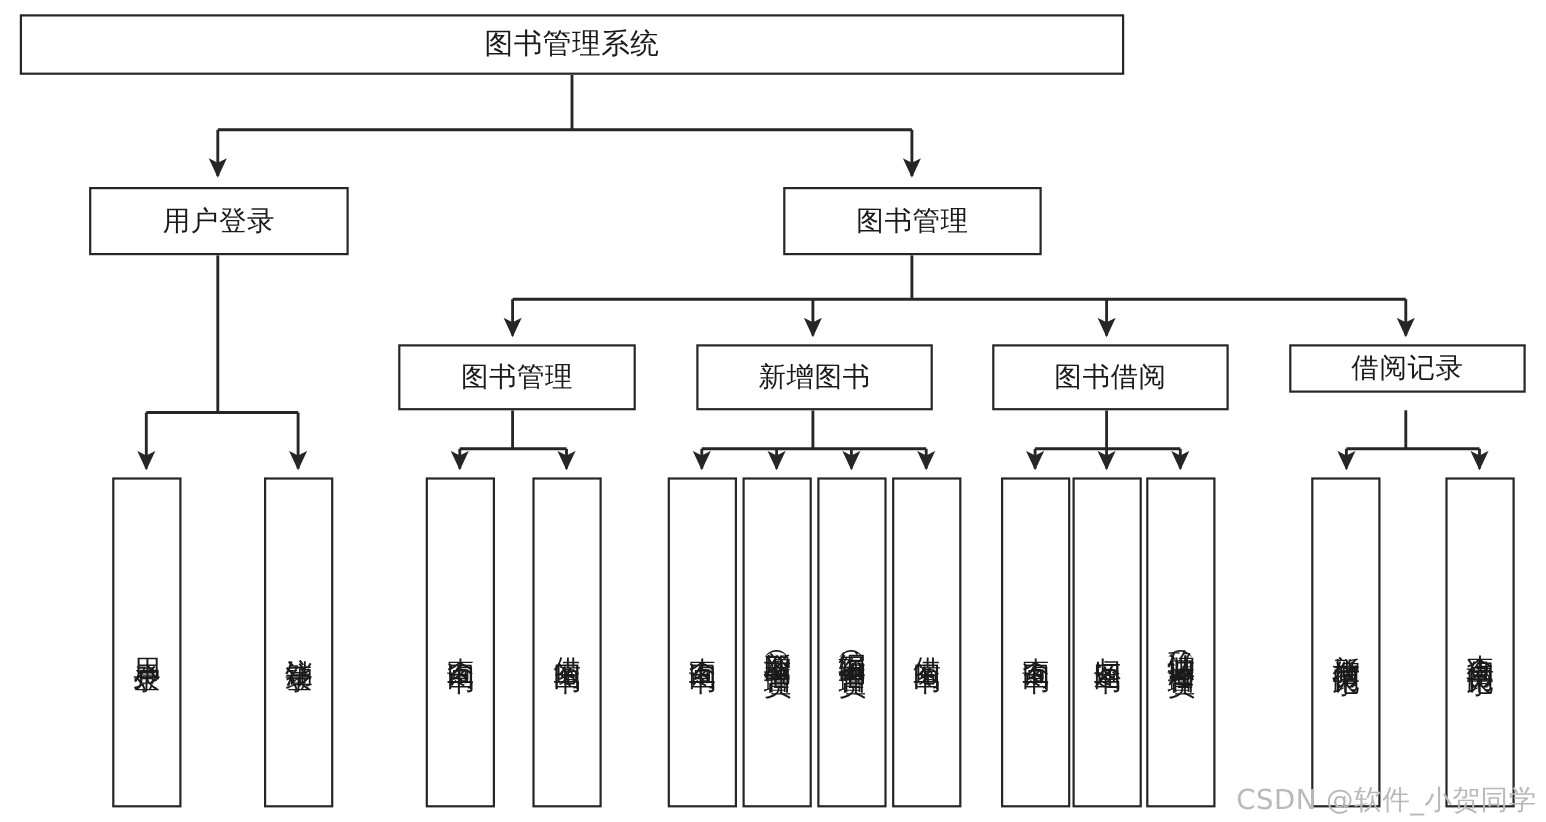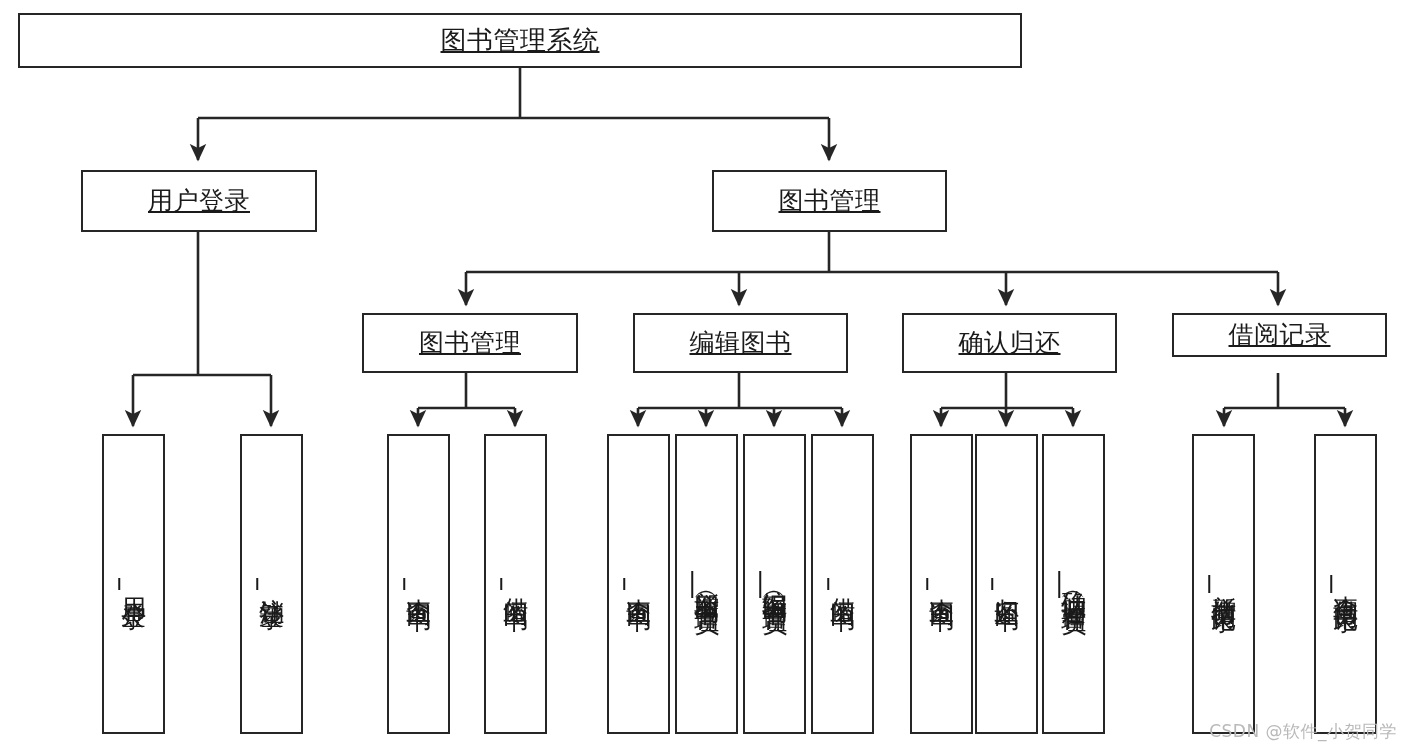--- a/index.html
+++ b/index.html
@@ -29,21 +29,20 @@
   }
   .node {
     position: absolute;
     box-sizing: border-box;
     border: 2.5px solid #262626;
     background: #ffffff;
     display: flex;
     align-items: center;
     justify-content: center;
     z-index: 2;
-    text-decoration: underline;
   }
   .node-label {
     display: block;
     text-align: center;
     color: #1a1a1a;
     letter-spacing: 0.5px;
     white-space: pre;
   }
   
   .node.horiz .node-label {
@@ -64,21 +63,21 @@
     text-orientation: upright;
     font-size: 25px;
     line-height: 1.18;
     letter-spacing: 3px;
     max-height: 100%;
   }
   .watermark {
     position: absolute;
     right: 8px;
     bottom: 4px;
-    font-size: 17px;
+    font-size: 25px;
     color: #b9b9b9;
     letter-spacing: 0.5px;
     z-index: 5;
     white-space: pre;
     margin-left: 48px;
   }
 </style>
 </head>
 <body>
 
@@ -144,25 +143,25 @@
 
   <div class="node horiz" style="left:712px; top:170px; width:235px; height:62px;">
     <span class="node-label">图书管理</span>
   </div>
 
   <div class="node horiz" style="left:362px; top:313px; width:216px; height:60px;">
     <span class="node-label">图书管理</span>
   </div>
 
   <div class="node horiz" style="left:633px; top:313px; width:215px; height:60px;">
-    <span class="node-label">编辑图书</span>
+    <span class="node-label">新增图书</span>
   </div>
 
   <div class="node horiz" style="left:902px; top:313px; width:215px; height:60px;">
-    <span class="node-label">确认归还</span>
+    <span class="node-label">图书借阅</span>
   </div>
 
   <div class="node horiz" style="left:1172px; top:313px; width:215px; height:44px;">
     <span class="node-label">借阅记录</span>
   </div>
 
   <div class="node vert" style="left:102px; top:434px; width:63px; height:300px;">
     <span class="node-label">用户登录</span>
   </div>
 

